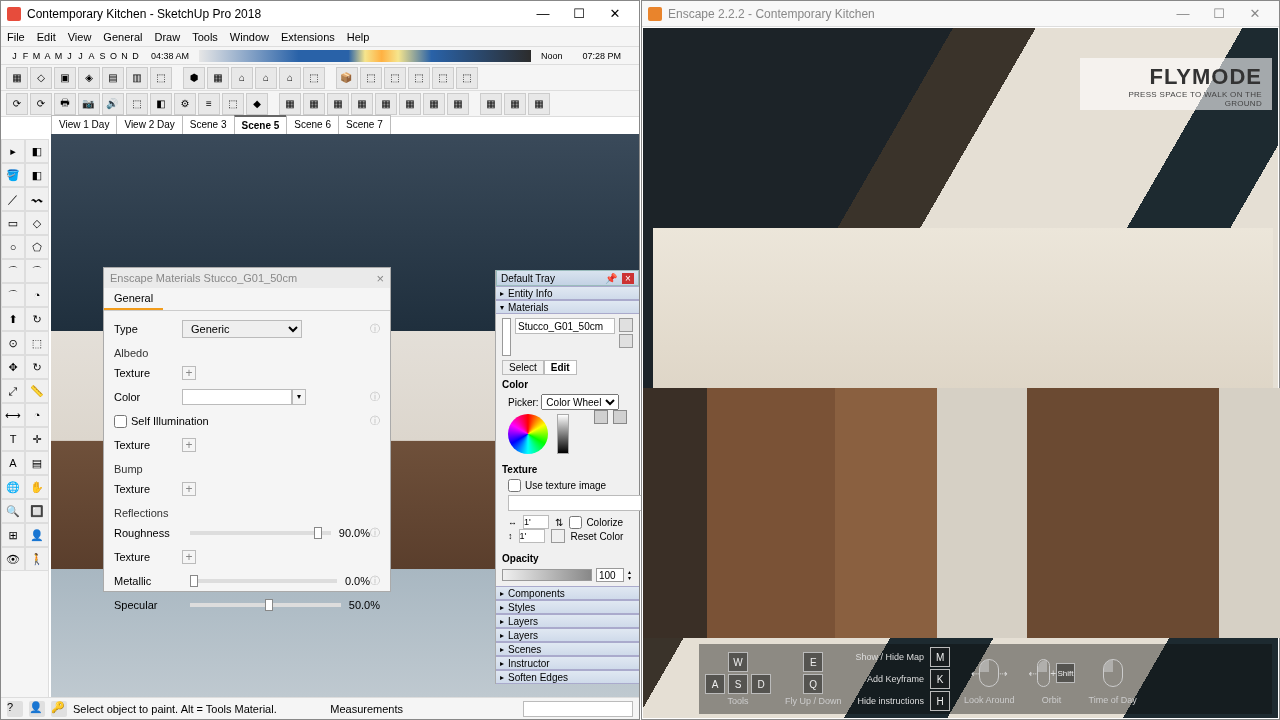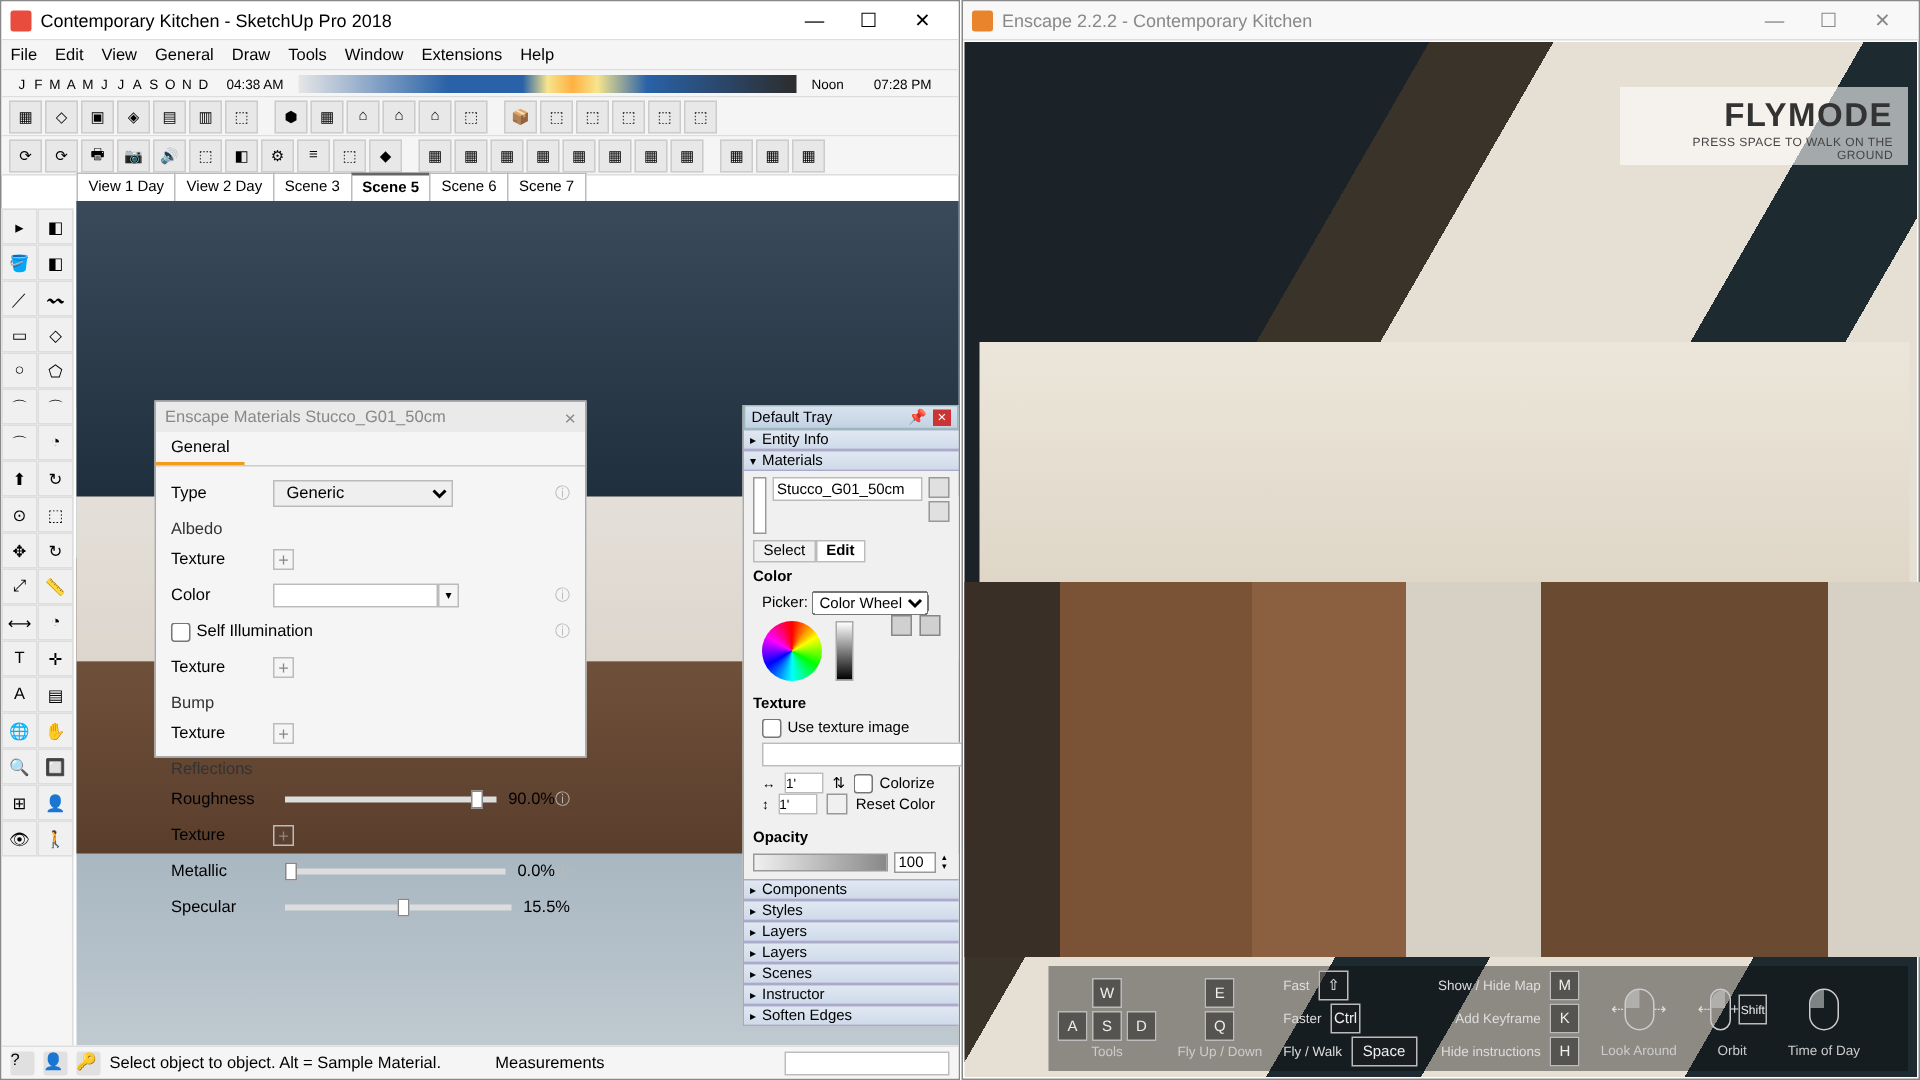--- a/index.html
+++ b/index.html
@@ -29,21 +29,21 @@
 .scene-tabs span { padding: 2px 7px; background: #fff; border: 1px solid #bbb; border-bottom: none; margin-right: -1px; cursor: pointer; line-height: 14px; }
 .scene-tabs span.active { background: #fff; font-weight: bold; border-top: 2px solid #666; }
 
 .viewport { position: absolute; left: 50px; right: 0; top: 133px; bottom: 22px; background: linear-gradient(#5b7a8f, #bfc9d0); }
 .kitchen-bg { position: absolute; left: 0; right: 0; top: 0; bottom: 0; background:
   linear-gradient(#3a4a5a, #1f2f3d) 0 0/100% 35%,
   linear-gradient(#e8e4de, #dcd6cd) 0 35%/100% 30%,
   linear-gradient(#7a5a42, #5a3e2c) 0 65%/100% 35%;
   background-repeat: no-repeat; }
 
-.enscape-panel { position: absolute; left: 52px; top: 133px; width: 288px; height: 238px; background: #f5f5f5; border: 1px solid #aaa; font-size: 11px; }
+.enscape-panel { position: absolute; left: 52px; top: 133px; width: 288px; height: 325px; background: #f5f5f5; border: 1px solid #aaa; font-size: 11px; }
 .enscape-panel .hdr { height: 20px; background: #eaeaea; color: #888; display: flex; align-items: center; padding: 0 6px; }
 .enscape-panel .hdr .x { margin-left: auto; font-size: 13px; cursor: pointer; }
 .enscape-panel .tabs { display: flex; border-bottom: 1px solid #ccc; }
 .enscape-panel .tabs span { padding: 4px 10px; border-bottom: 2px solid #f29c1b; font-weight: 500; }
 .enscape-panel .body { padding: 6px 10px; }
 .enscape-panel .row { display: flex; align-items: center; height: 24px; }
 .enscape-panel .row .lbl { width: 68px; }
 .enscape-panel .row .info { margin-left: auto; color: #b9b9b9; font-size: 10px; }
 .enscape-panel select, .enscape-panel input[type=text] { font-size: 11px; border: 1px solid #bbb; height: 18px; padding: 0 4px; }
 .enscape-panel .slider { flex: 1; height: 4px; background: #ddd; position: relative; margin: 0 8px; }
@@ -267,21 +267,21 @@
               <div class="thumb" style="left:0%"></div>
             </div>
           <span>0.0%</span>
           <span class="info">ⓘ</span>
         </div>
         <div class="row">
           <span class="lbl">Specular</span>
           <div class="slider">
               <div class="thumb" style="left:50%"></div>
             </div>
-          <span>15.5%</span>
+          <span>50.0%</span>
         </div>
       </div>
     </div>
 
     <div class="tray">
       <div class="tray-hdr">
         <span>Default Tray</span>
         <span class="sp">📌</span>
         <span style="margin-left:4px;background:#c33;color:#fff;width:12px;text-align:center">×</span>
       </div>
@@ -425,21 +425,21 @@
     <div class="t">⊞</div>
       <div class="t">👤</div>
     <div class="t">👁</div>
       <div class="t">🚶</div>
   </div>
 
   <div class="statusbar">
     <span class="sicon">?</span>
     <span class="sicon">👤</span>
     <span class="sicon">🔑</span>
-    <span>Select object to object. Alt = Sample Material.</span>
+    <span>Select object to paint. Alt = Tools Material.</span>
     <span class="meas">Measurements</span>
     <input type="text" style="width: 110px; height: 16px; border: 1px solid rgb(187, 187, 187); font-size: 11px;">
   </div>
 </div>
 
 <div class="window enscape-win">
   <div class="titlebar">
     <span class="icon-en"></span>
     <span class="title">Enscape 2.2.2 - Contemporary Kitchen</span>
     <span class="wc">—</span>
@@ -466,34 +466,20 @@
       </div>
       <div class="grp">
         <div class="keys">
             <span class="key">E</span>
           </div>
         <div class="keys">
             <span class="key">Q</span>
           </div>
         <span class="lbl">Fly Up / Down</span>
       </div>
-      <div class="grp" style="align-items:flex-start">
-        <div style="display:flex;gap:6px;align-items:center">
-            <span class="textlbl">Fast</span>
-            <span class="key">⇧</span>
-          </div>
-        <div style="display:flex;gap:6px;align-items:center">
-            <span class="textlbl">Faster</span>
-            <span class="key">Ctrl</span>
-          </div>
-        <div style="display:flex;gap:6px;align-items:center">
-            <span class="textlbl">Fly / Walk</span>
-            <span class="key wide">Space</span>
-          </div>
-      </div>
       <div class="grp" style="align-items:flex-end">
         <div style="display:flex;gap:6px;align-items:center">
             <span class="textlbl">Show / Hide Map</span>
             <span class="key">M</span>
           </div>
         <div style="display:flex;gap:6px;align-items:center">
             <span class="textlbl">Add Keyframe</span>
             <span class="key">K</span>
           </div>
         <div style="display:flex;gap:6px;align-items:center">

